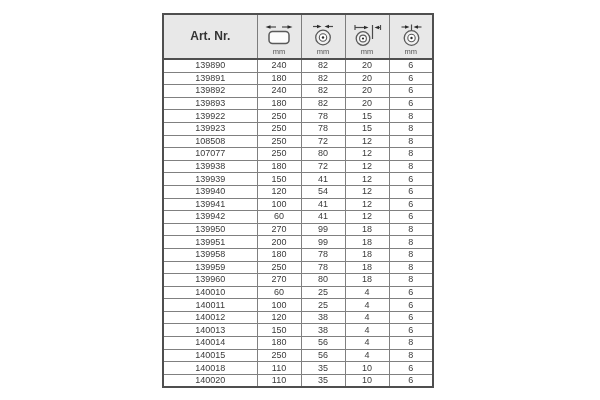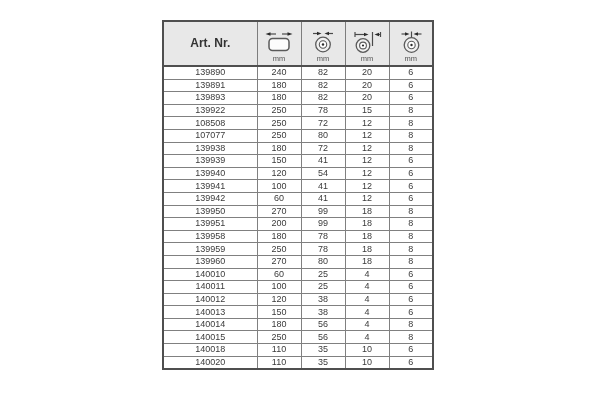--- a/index.html
+++ b/index.html
@@ -6,21 +6,21 @@
     margin: 0;
     padding: 0;
     width: 600px;
     height: 400px;
     background: #ffffff;
     font-family: "Liberation Sans", "DejaVu Sans", sans-serif;
   }
   .spec-table-wrap {
     position: absolute;
     left: 162px;
-    top: 20px;
+    top: 13px;
   }
   table.spec {
     border-collapse: collapse;
     table-layout: fixed;
     width: 270px;
     border: 2px solid #4f4f4f;
   }
   table.spec col.c-art { width: 94px; }
   table.spec col.c-val { width: 44px; }
   table.spec thead th {
@@ -155,28 +155,42 @@
           <td>6</td>
         </tr>
         <tr>
           <td>139891</td>
           <td>180</td>
           <td>82</td>
           <td>20</td>
           <td>6</td>
         </tr>
         <tr>
-          <td>139893</td>
-          <td>180</td>
+          <td>139892</td>
+          <td>240</td>
           <td>82</td>
           <td>20</td>
           <td>6</td>
         </tr>
         <tr>
+          <td>139893</td>
+          <td>180</td>
+          <td>82</td>
+          <td>20</td>
+          <td>6</td>
+        </tr>
+        <tr>
           <td>139922</td>
+          <td>250</td>
+          <td>78</td>
+          <td>15</td>
+          <td>8</td>
+        </tr>
+        <tr>
+          <td>139923</td>
           <td>250</td>
           <td>78</td>
           <td>15</td>
           <td>8</td>
         </tr>
         <tr>
           <td>108508</td>
           <td>250</td>
           <td>72</td>
           <td>12</td>

